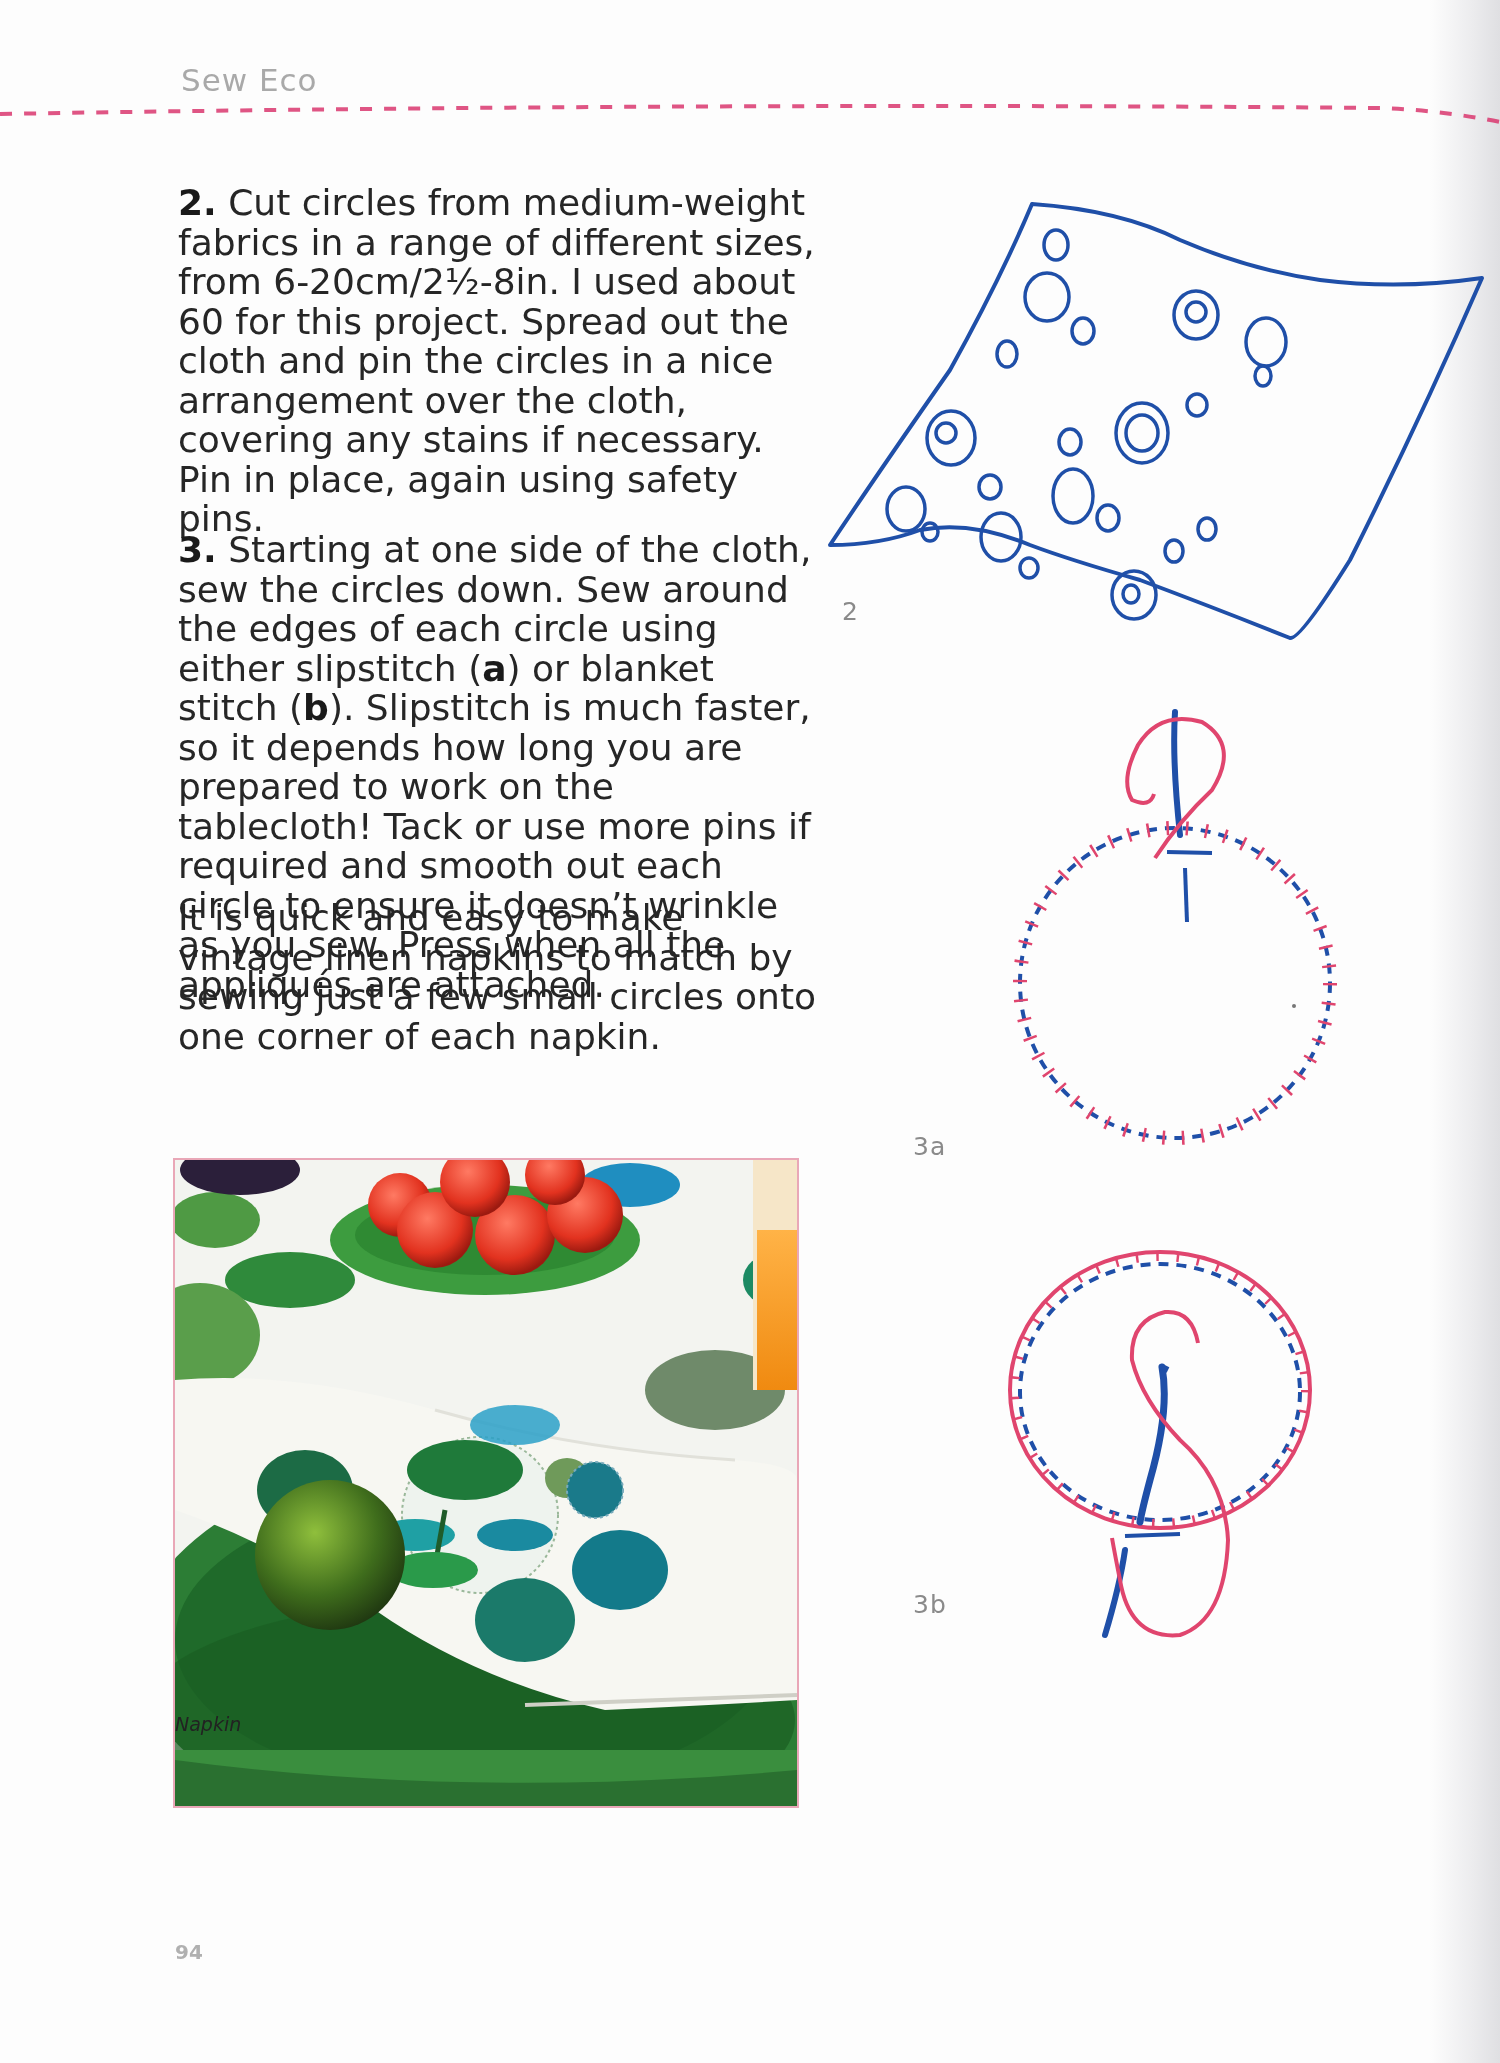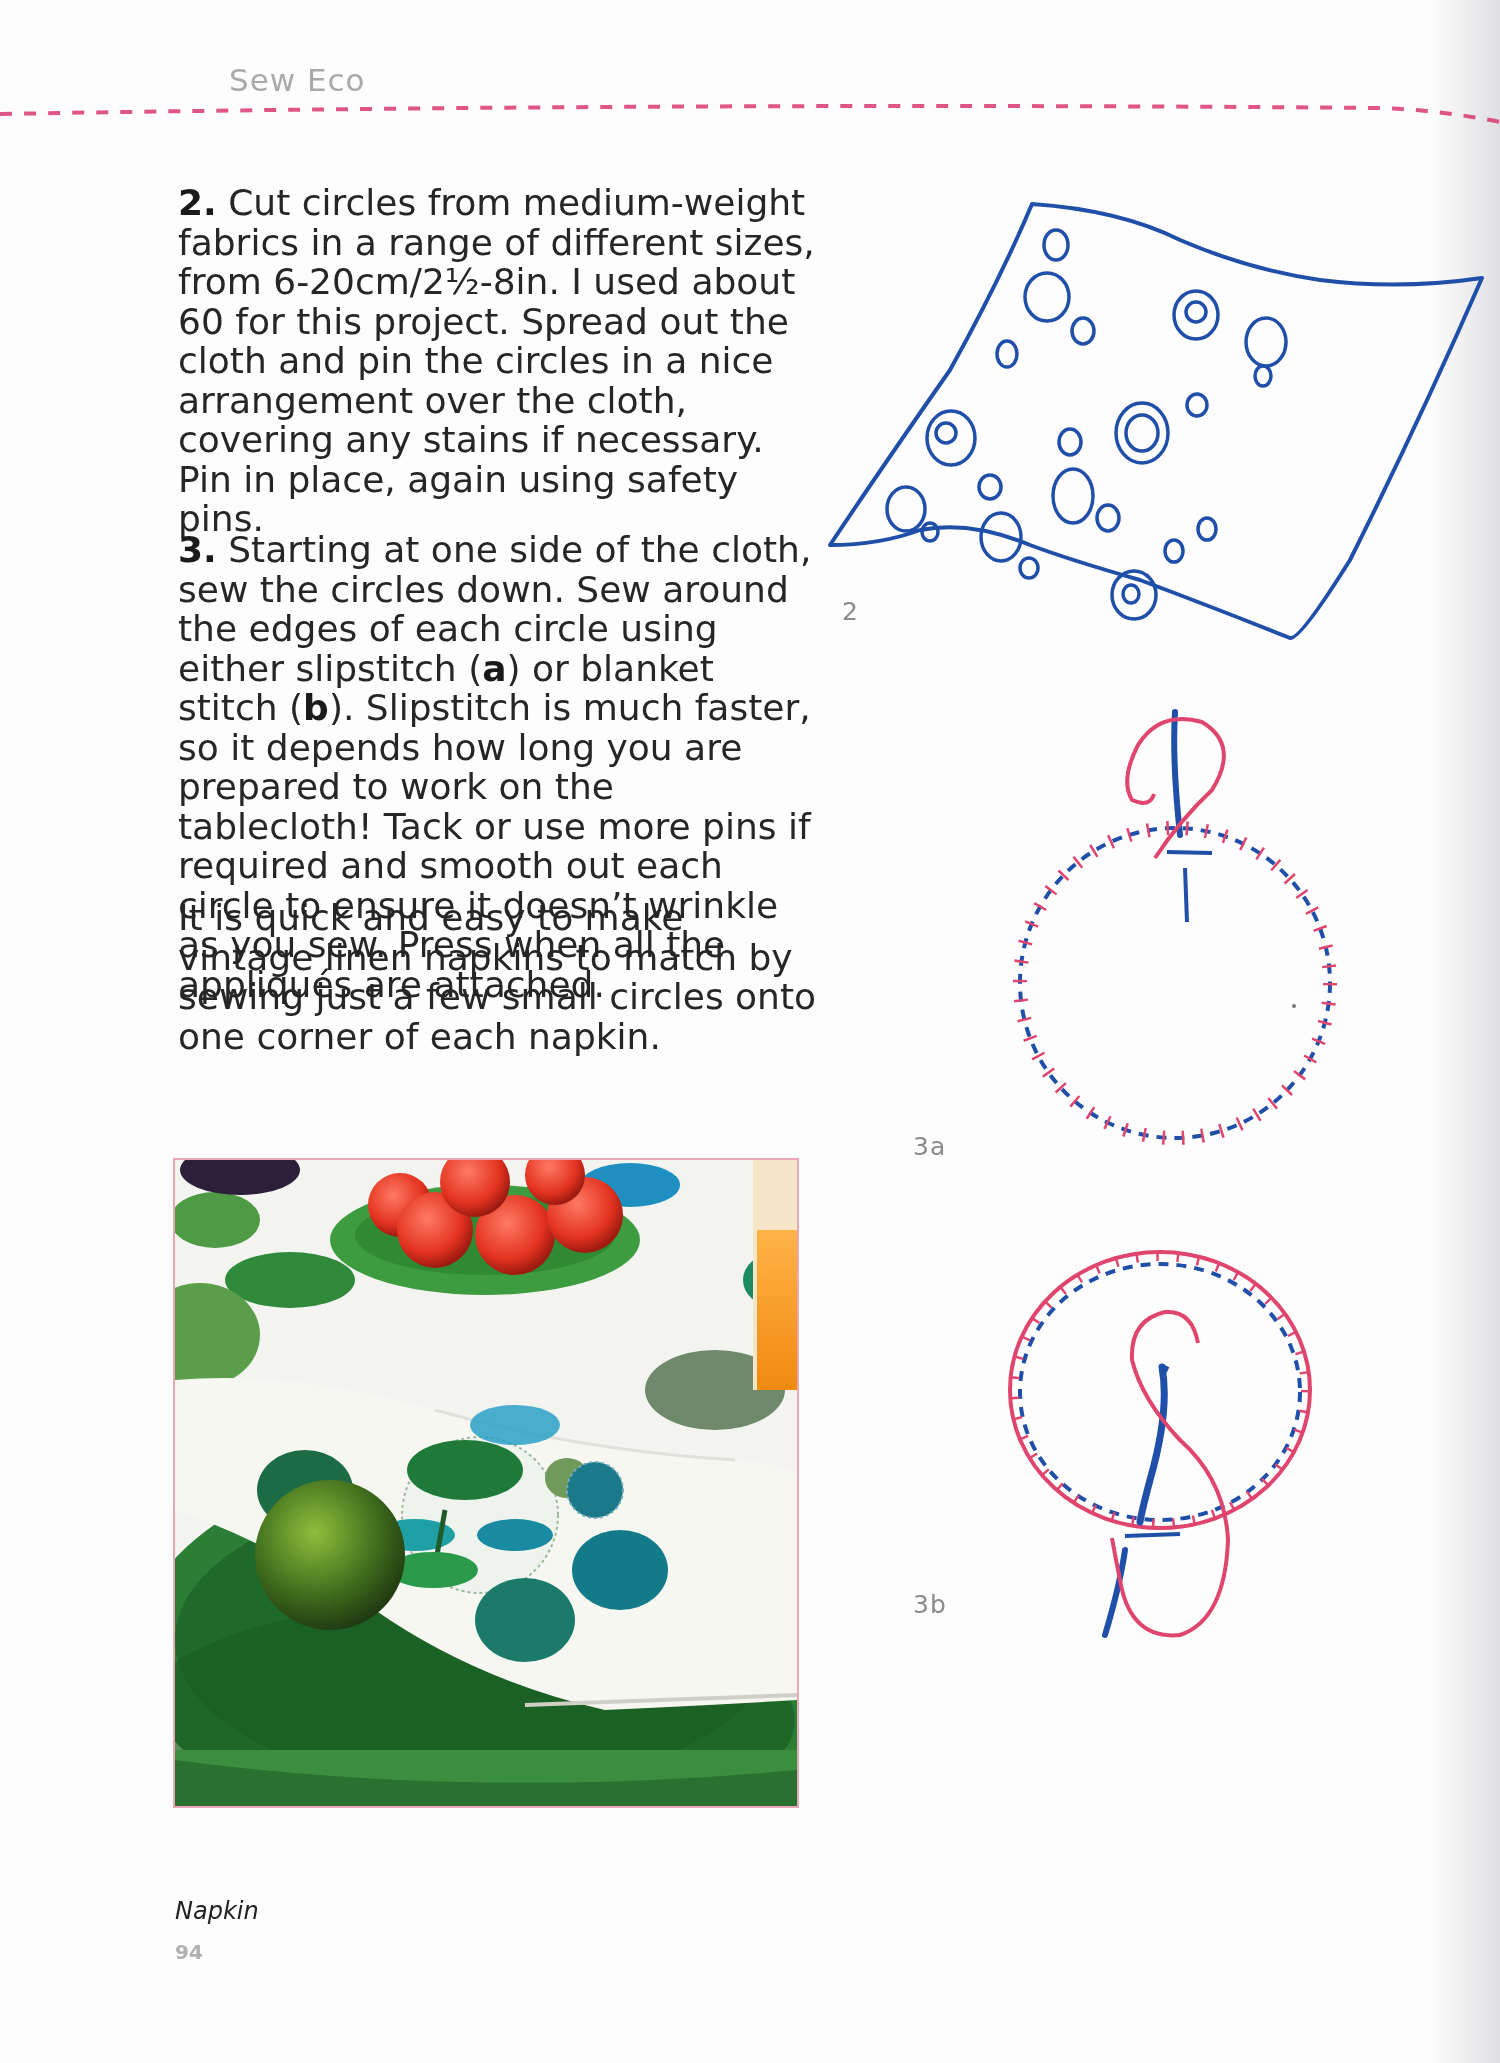--- a/index.html
+++ b/index.html
@@ -8,41 +8,41 @@
     background: #fdfdfd;
     font-family: "DejaVu Sans", sans-serif;
   }
   .page-shade {
     position: absolute; top: 0; right: 0; width: 70px; height: 2063px;
     background: linear-gradient(to right, rgba(255,255,255,0) 0%, #ececee 60%, #dfdfe2 100%);
     pointer-events: none;
   }
   .running-head {
     position: absolute; left: 181px; top: 62px;
-    font-size: 31px; color: #a9a9a9; letter-spacing: 1px; margin-left: 48px;
+    font-size: 31px; color: #a9a9a9; letter-spacing: 1px;
   }
   .stitch-line {
     position: absolute; left: 0; top: 100px; width: 1500px; height: 24px;
   }
   .body-text {
     position: absolute; left: 178px; width: 640px;
     font-size: 36px; line-height: 39.5px; color: #262626;
   }
   .body-text b { font-weight: bold; color: #1a1a1a; }
   .para1 { top: 183px; }
   .para2 { top: 502px; margin-top: 28px; }
   .para3 { top: 898px; }
   .photo-frame {
     position: absolute; left: 173px; top: 1158px; width: 622px; height: 646px;
     border: 2px solid #e9a7b7; overflow: hidden; background: #f2f2ee;
   }
   .photo-frame svg { display: block; }
   .caption {
-    position: absolute; left: 175px; top: 1897px;
-    font-size: 24px; font-style: italic; color: #222;
+    position: absolute; left: 175px; top: 1713px;
+    font-size: 19px; font-style: italic; color: #222;
   }
   .folio {
     position: absolute; left: 175px; top: 1940px;
     font-size: 20px; color: #b0b0b0; font-weight: bold;
   }
   .fig-label {
     position: absolute; font-size: 25px; color: #8a8a8a; letter-spacing: 1px;
   }
   .fig { position: absolute; }
 </style>

